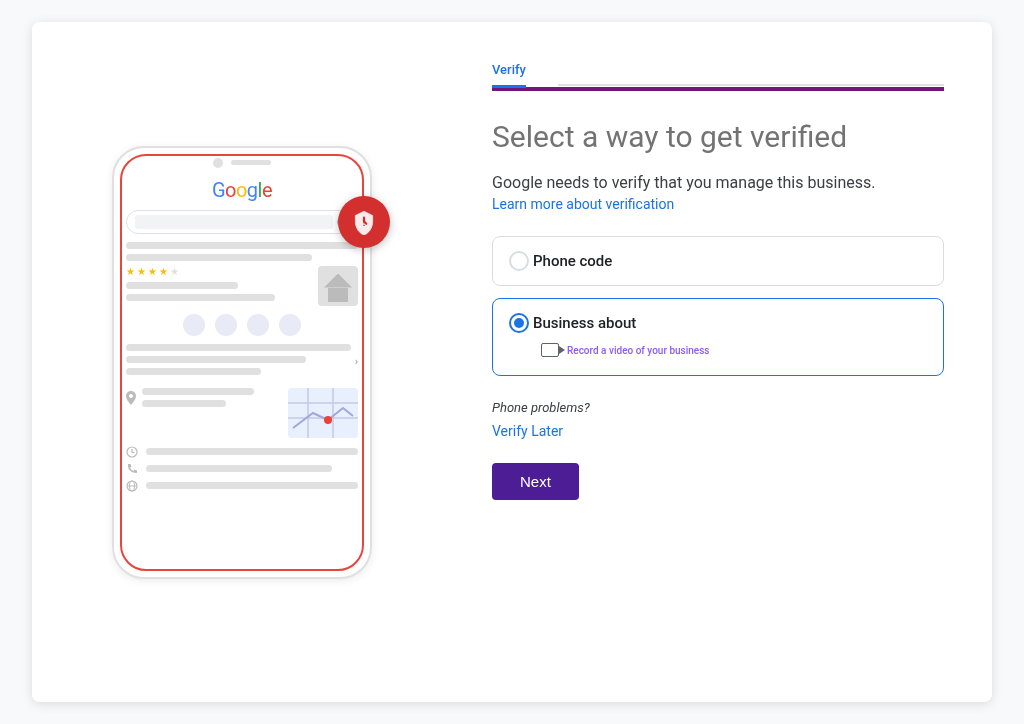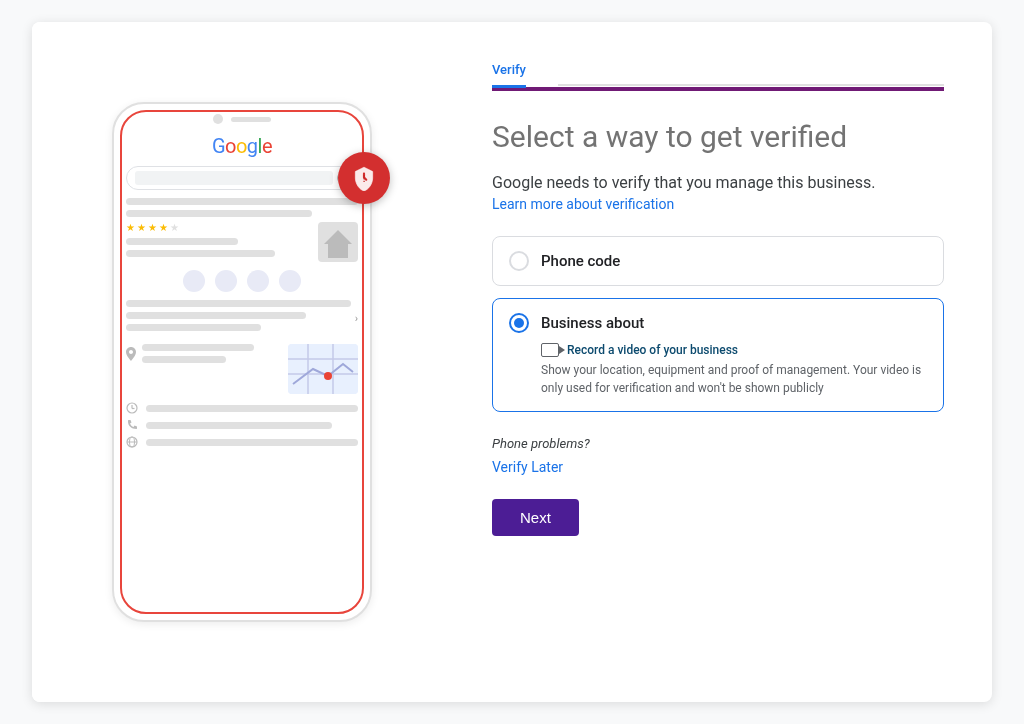--- a/index.html
+++ b/index.html
@@ -30,21 +30,21 @@
       align-items: center;
       padding: 40px 30px;
       background: #fff;
       position: relative;
     }
     .phone-wrap {
       position: relative;
     }
     .phone {
       width: 260px;
-      height: 520px;
+      height: 433px;
       border: 2.5px solid #e0e0e0;
       border-radius: 32px;
       background: #fff;
       overflow: hidden;
       position: relative;
       box-shadow: 0 2px 8px rgba(0,0,0,0.08);
     }
     .phone-inner-border {
       position: absolute;
       top: 6px; left: 6px; right: 6px; bottom: 6px;
@@ -288,21 +288,21 @@
       margin-bottom: 12px;
       cursor: pointer;
     }
     .option-card.selected {
       border-color: #1a73e8;
       background: #fff;
     }
     .option-header {
       display: flex;
       align-items: center;
-      gap: 12px;
+      gap: 4px;
     }
     .radio-outer {
       width: 20px; height: 20px;
       border-radius: 50%;
       border: 2px solid #dadce0;
       display: flex;
       align-items: center;
       justify-content: center;
       flex-shrink: 0;
     }
@@ -339,23 +339,23 @@
     .video-icon::after {
       content: '';
       position: absolute;
       top: 50%; right: -7px;
       transform: translateY(-50%);
       border-left: 6px solid #5f6368;
       border-top: 4px solid transparent;
       border-bottom: 4px solid transparent;
     }
     .option-detail-title {
-      font-size: 12px;
+      font-size: 10px;
       font-weight: 500;
-      color: #0c4a6e;
+      color: #8b5cf6;
     }
     .option-detail-desc {
       font-size: 12px;
       color: #5f6368;
       line-height: 1.5;
     }
 
     .problems-text {
       font-size: 13px;
       font-style: italic;
@@ -532,21 +532,20 @@
         <div class="radio-outer checked">
           <div class="radio-inner"></div>
         </div>
         <span class="option-label">Business about</span>
       </div>
       <div class="option-detail">
         <div class="option-detail-header">
           <div class="video-icon"></div>
           <span class="option-detail-title">Record a video of your business</span>
         </div>
-        <p class="option-detail-desc">Show your location, equipment and proof of management. Your video is only used for verification and won't be shown publicly</p>
       </div>
     </div>
 
     <p class="problems-text">Phone problems?</p>
     <a class="verify-later-link">Verify Later</a>
 
     <button class="next-btn">Next</button>
 
   </div>
 </div>

